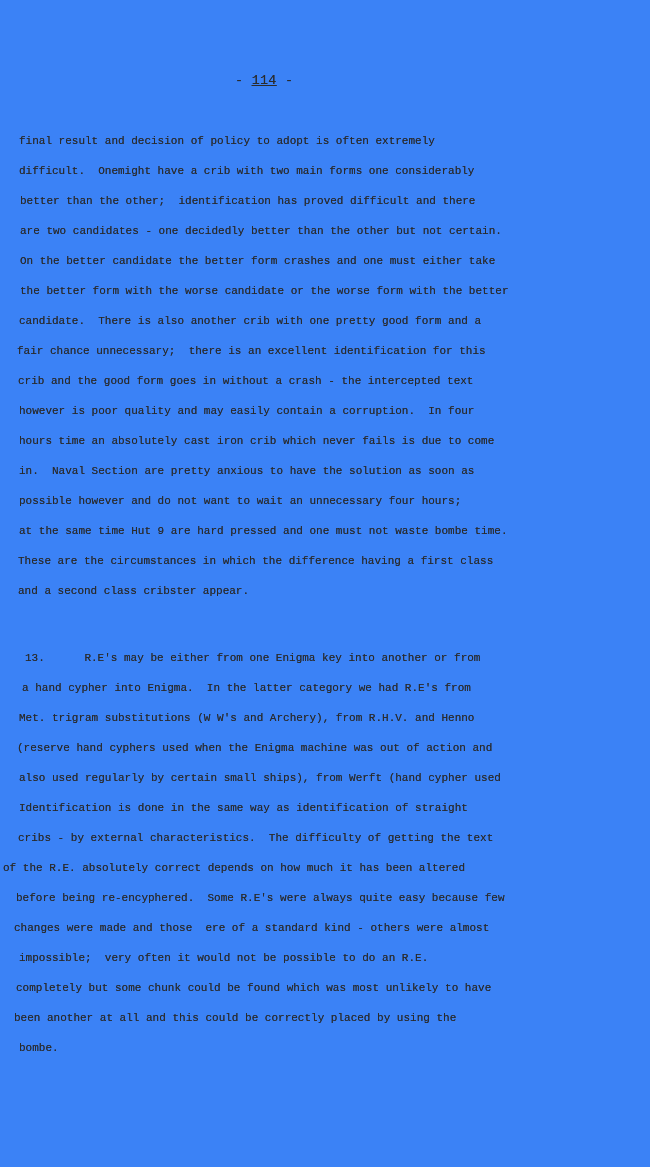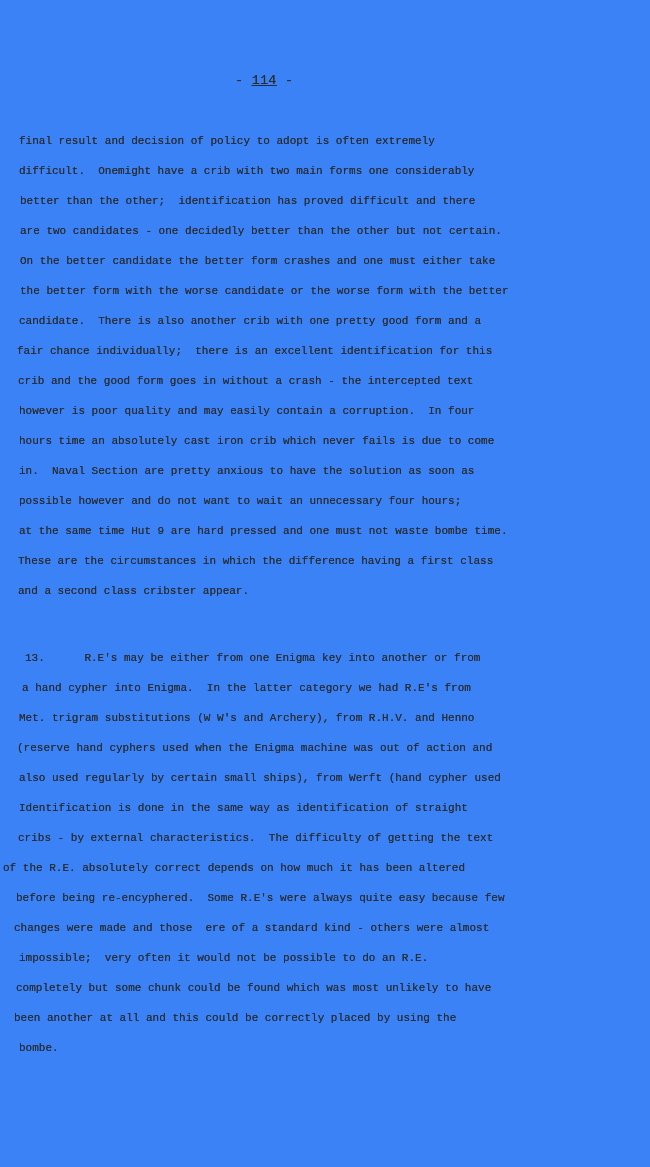--- a/index.html
+++ b/index.html
@@ -55,21 +55,21 @@
 
   <div class="doc-body">
     <div class="paragraph">
         <div class="line">final result and decision of policy to adopt is often extremely</div>
         <div class="line">difficult.  Onemight have a crib with two main forms one considerably</div>
         <div class="line" style="margin-left: 1px;">better than the other;  identification has proved difficult and there</div>
         <div class="line" style="margin-left: 1px;">are two candidates - one decidedly better than the other but not certain.</div>
         <div class="line" style="margin-left: 1px;">On the better candidate the better form crashes and one must either take</div>
         <div class="line" style="margin-left: 1px;">the better form with the worse candidate or the worse form with the better</div>
         <div class="line">candidate.  There is also another crib with one pretty good form and a</div>
-        <div class="line" style="margin-left: -2px;">fair chance individually;  there is an excellent identification for this</div>
+        <div class="line" style="margin-left: -2px;">fair chance unnecessary;  there is an excellent identification for this</div>
         <div class="line" style="margin-left: -1px;">crib and the good form goes in without a crash - the intercepted text</div>
         <div class="line">however is poor quality and may easily contain a corruption.  In four</div>
         <div class="line">hours time an absolutely cast iron crib which never fails is due to come</div>
         <div class="line">in.  Naval Section are pretty anxious to have the solution as soon as</div>
         <div class="line">possible however and do not want to wait an unnecessary four hours;</div>
         <div class="line">at the same time Hut 9 are hard pressed and one must not waste bombe time.</div>
         <div class="line" style="margin-left: -1px;">These are the circumstances in which the difference having a first class</div>
         <div class="line" style="margin-left: -1px;">and a second class cribster appear.</div>
       </div>
     <div class="paragraph para-gap">

